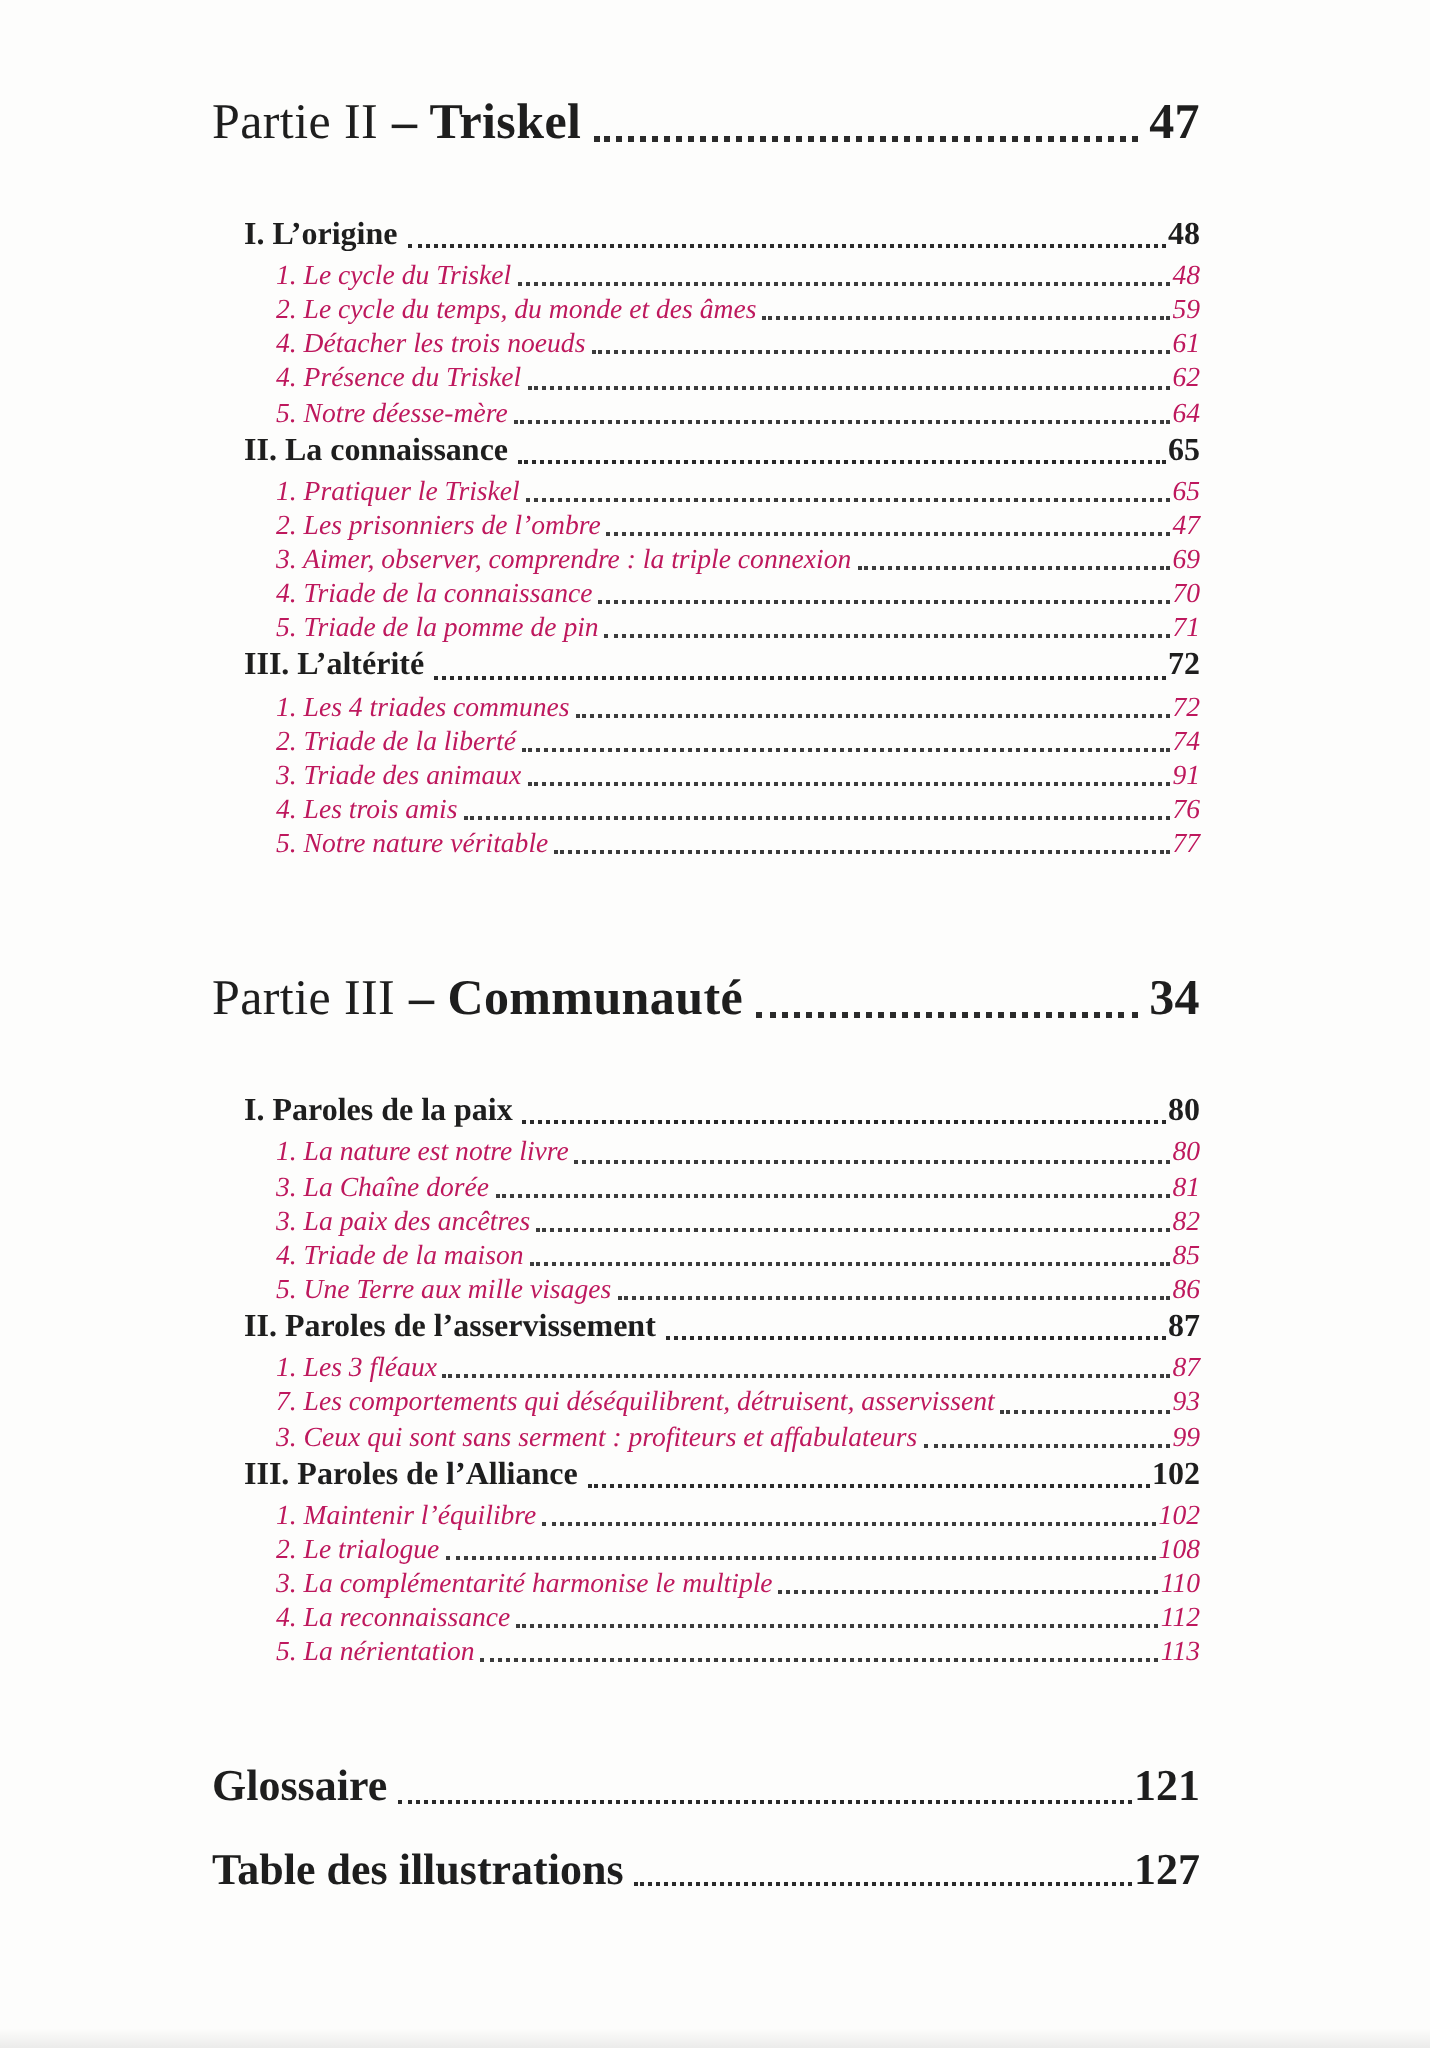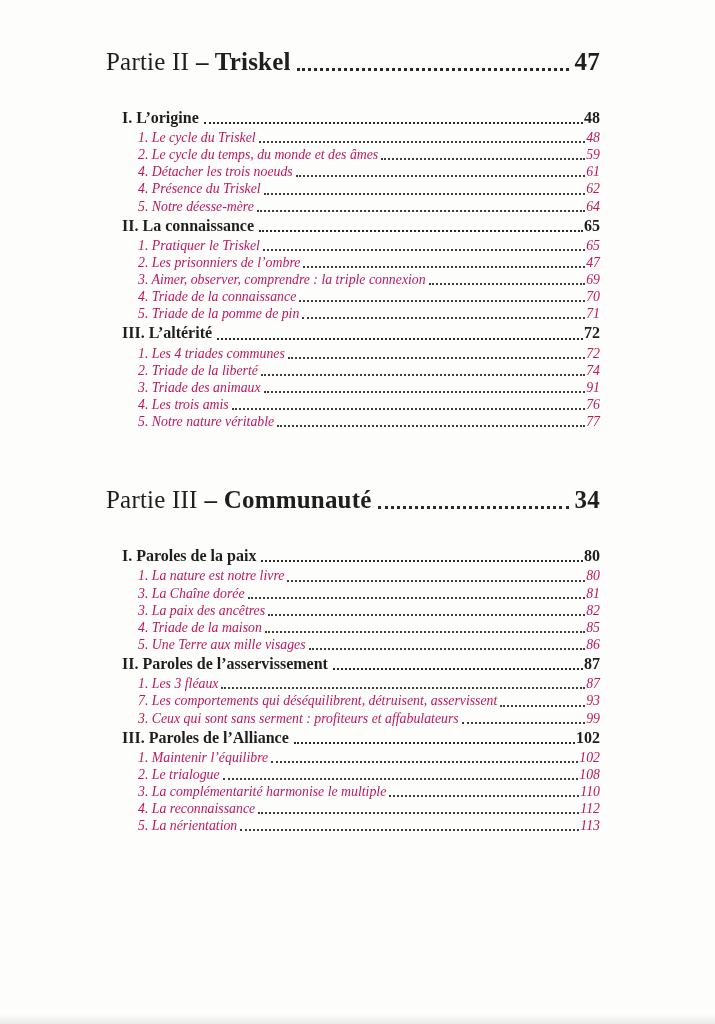--- a/index.html
+++ b/index.html
@@ -264,14 +264,26 @@
             <span class="dots dots-sm"></span>
             <span class="pagenum">112</span>
           </div>
           <div class="row item-row">
             <span class="item-title">5. La nérientation</span>
             <span class="dots dots-sm"></span>
             <span class="pagenum">113</span>
           </div>
         </div>
       </section>
+      <section class="back-matter">
+        <div class="row back-row">
+          <span class="back-title">Glossaire</span>
+          <span class="dots dots-md"></span>
+          <span class="pagenum">121</span>
+        </div>
+        <div class="row back-row">
+          <span class="back-title">Table des illustrations</span>
+          <span class="dots dots-md"></span>
+          <span class="pagenum">127</span>
+        </div>
+      </section>
     </div>
 </main>
 
 </body></html>

